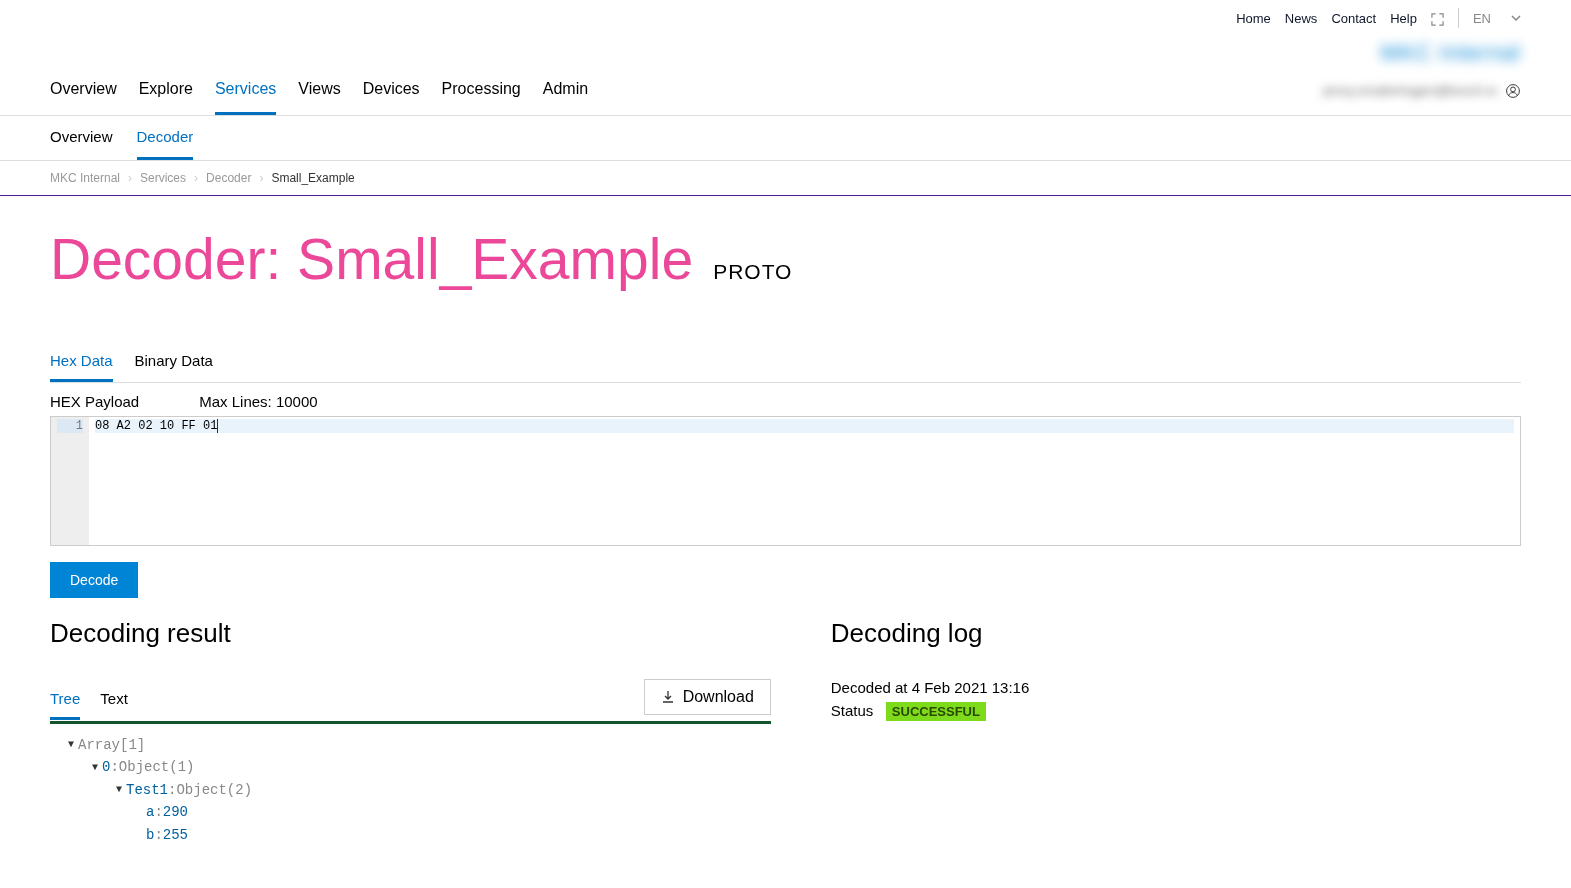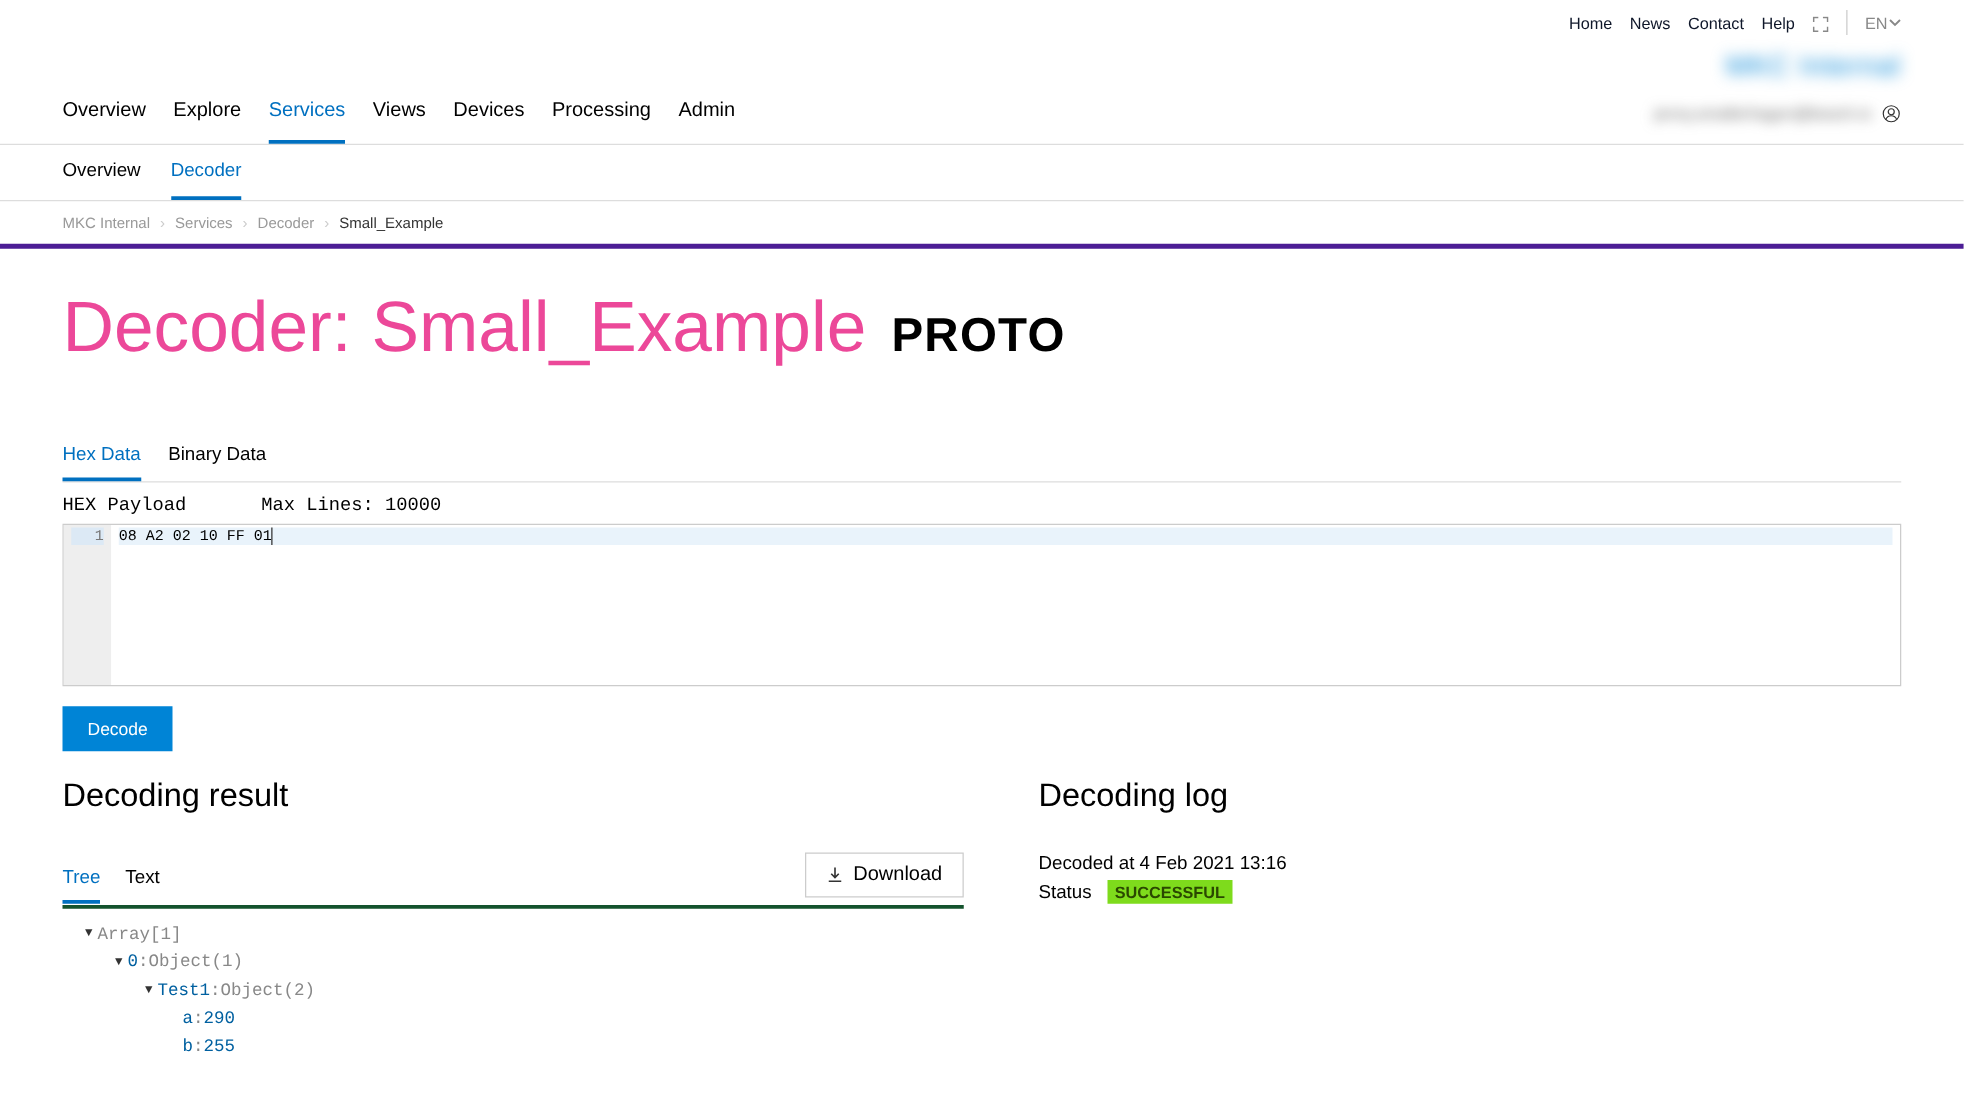--- a/index.html
+++ b/index.html
@@ -13,21 +13,21 @@
       display: flex;
       justify-content: flex-end;
       align-items: center;
       padding: 8px 50px;
       font-size: 13px;
       color: #888;
       gap: 14px;
     }
     .top-links a { color: #0f172a; text-decoration: none; cursor: pointer; }
     .top-links .divider { width: 1px; height: 20px; background: #ccc; }
-    .top-links .lang { display: flex; align-items: center; gap: 1px; cursor: pointer; }
+    .top-links .lang { display: flex; align-items: center; gap: 20px; cursor: pointer; }
     .top-links .fullscreen-icon { cursor: pointer; }
     .blurred-logo { filter: blur(6px); color: #0084d6; font-size: 22px; font-weight: 500; letter-spacing: 1px; }
     .logo-row { display: flex; justify-content: flex-end; padding: 4px 50px 0 50px; }
     .nav-row {
       display: flex;
       justify-content: space-between;
       align-items: center;
       padding: 0 50px;
       border-bottom: 1px solid #ddd;
     }
@@ -63,47 +63,46 @@
       color: #0070c0;
       border-bottom-color: #0070c0;
     }
     .breadcrumb {
       display: flex;
       align-items: center;
       gap: 8px;
       padding: 10px 50px;
       font-size: 12px;
       color: #999;
-      border-bottom: 4px solid #4c1d95;
+      border-bottom: 1px solid #4c1d95;
     }
     .breadcrumb .current { color: #333; }
     .breadcrumb .sep { color: #ccc; }
     .content { padding: 30px 50px 40px 50px; }
     .page-title {
       display: flex;
       align-items: baseline;
       gap: 20px;
       margin-bottom: 50px;
     }
     .page-title h1 { font-size: 57px; font-weight: 400; color: #ec4899; }
-    .page-title .badge { font-size: 38px; font-weight: 700; letter-spacing: 1px; }
+    .page-title .badge { font-size: 21px; font-weight: 400; letter-spacing: 1px; }
     .data-tabs { display: flex; gap: 22px; border-bottom: 1px solid #ddd; }
     .data-tabs .tab {
       padding: 10px 0;
       font-size: 15px;
       cursor: pointer;
       border-bottom: 3px solid transparent;
     }
     .data-tabs .tab.active { color: #0070c0; border-bottom-color: #0070c0; }
     .payload-row {
       display: flex;
       gap: 60px;
       padding: 10px 0 6px 0;
       font-size: 15px;
-      font-family: Liberation Mono, monospace;
     }
     .editor {
       display: flex;
       border: 1px solid #ccc;
       height: 130px;
       background: #fff;
     }
     .gutter {
       width: 38px;
       background: #eee;

